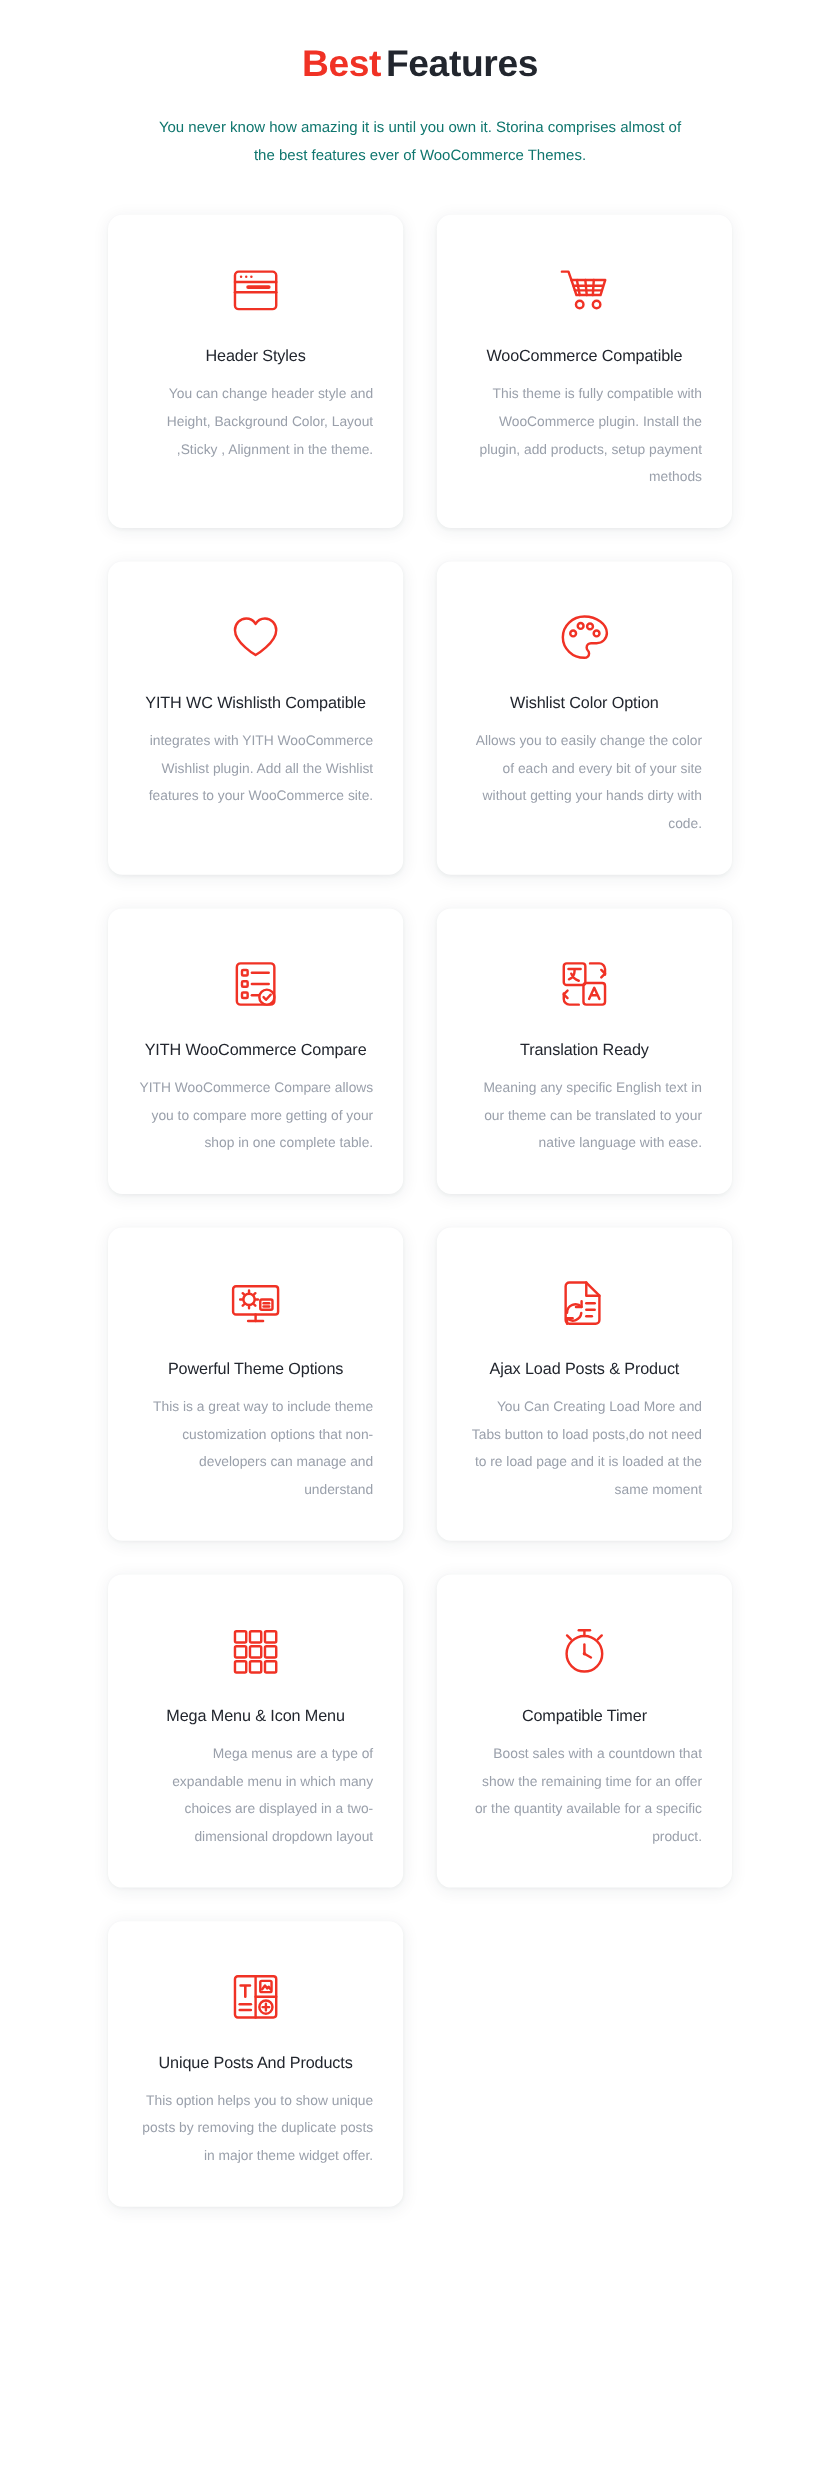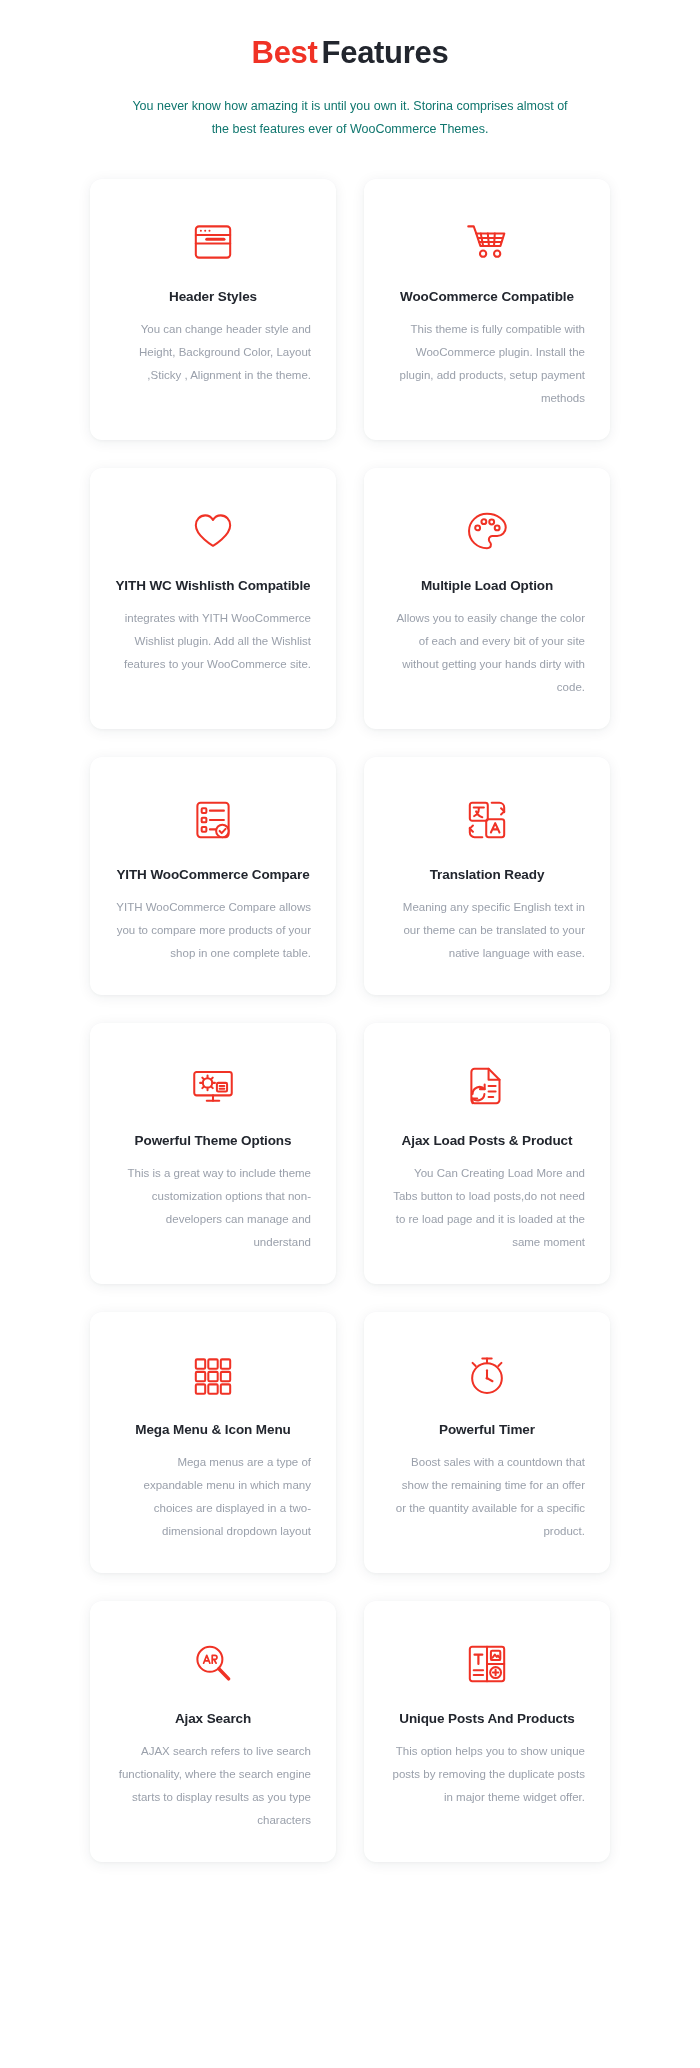--- a/index.html
+++ b/index.html
@@ -61,21 +61,21 @@
     height: 58px;
     display: flex;
     align-items: center;
     justify-content: center;
     margin-bottom: 18px;
   }
   .card-icon svg { display: block; }
 
   .card-title {
     font-size: 13.5px;
-    font-weight: 700;
+    font-weight: 400;
     color: #22262e;
     letter-spacing: -0.1px;
     margin-bottom: 14px;
   }
 
   .card-desc {
     font-size: 11.5px;
     line-height: 2.0;
     color: #9aa0ab;
     max-width: 196px;
@@ -139,39 +139,39 @@
       <div class="card">
         <div class="card-icon">
           <svg width="52" height="50" viewBox="0 0 64 64" fill="none" stroke="#f03225" stroke-width="2.6" stroke-linecap="round" stroke-linejoin="round">
             <path d="M32 10C19.3 10 9 19.9 9 32s10.3 22 23 22c3 0 5-2 5-4.6 0-1.3-.5-2.4-1.3-3.2-.8-.9-1.3-2-1.3-3.2 0-2.6 2.1-4.6 4.7-4.6H45c6.1 0 11-4.8 11-10.8C56 18.4 45.3 10 32 10z"></path>
             <circle cx="20" cy="28" r="3.1"></circle>
             <circle cx="28" cy="20" r="3.1"></circle>
             <circle cx="38" cy="20.5" r="3.1"></circle>
             <circle cx="45" cy="28" r="3.1"></circle>
           </svg>
         </div>
-        <div class="card-title">Multiple Load Option</div>
+        <div class="card-title">Wishlist Color Option</div>
         <div class="card-desc">Allows you to easily change the color of each and every bit of your site without getting your hands dirty with code.</div>
       </div>
       <div class="card">
         <div class="card-icon">
           <svg width="50" height="50" viewBox="0 0 64 64" fill="none" stroke="#f03225" stroke-width="2.6" stroke-linecap="round" stroke-linejoin="round">
             <rect x="12" y="10" width="40" height="44" rx="4"></rect>
             <rect x="17.5" y="17" width="6" height="6" rx="1.2"></rect>
             <rect x="17.5" y="29" width="6" height="6" rx="1.2"></rect>
             <rect x="17.5" y="41" width="6" height="6" rx="1.2"></rect>
             <line x1="28" y1="20" x2="46" y2="20"></line>
             <line x1="28" y1="32" x2="46" y2="32"></line>
             <line x1="28" y1="44" x2="40" y2="44"></line>
             <circle cx="44" cy="46" r="8" fill="#ffffff"></circle>
             <path d="M40.5 46l2.6 2.8 5-5.4"></path>
           </svg>
         </div>
         <div class="card-title">YITH WooCommerce Compare</div>
-        <div class="card-desc">YITH WooCommerce Compare allows you to compare more products of your shop in one complete table.</div>
+        <div class="card-desc">YITH WooCommerce Compare allows you to compare more getting of your shop in one complete table.</div>
       </div>
       <div class="card">
         <div class="card-icon">
           <svg width="50" height="50" viewBox="0 0 64 64" fill="none" stroke="#f03225" stroke-width="2.6" stroke-linecap="round" stroke-linejoin="round">
             <rect x="10" y="10" width="23" height="23" rx="3"></rect>
             <path d="M15 16h13M21.5 16v2c0 4-2.5 7.5-6 9M18 21c1.5 4 4.5 6.5 8 7.5"></path>
             <rect x="31" y="31" width="23" height="23" rx="3"></rect>
             <path d="M37 48l5.5-12 5.5 12M39 44h7"></path>
             <path d="M38 10h10a6 6 0 016 6v6"></path>
             <path d="M50 25l4-4-4-4"></path>
@@ -237,34 +237,22 @@
           <svg width="52" height="50" viewBox="0 0 64 64" fill="none" stroke="#f03225" stroke-width="2.6" stroke-linecap="round" stroke-linejoin="round">
             <circle cx="32" cy="36" r="19"></circle>
             <path d="M26 11h12"></path>
             <line x1="32" y1="11" x2="32" y2="17"></line>
             <path d="M46.5 20.5l4-4M17.5 20.5l-4-4"></path>
             <line x1="32" y1="36" x2="32" y2="26"></line>
             <line x1="32" y1="36" x2="39" y2="40"></line>
             <circle cx="32" cy="36" r="1.8" fill="#f03225" stroke="none"></circle>
           </svg>
         </div>
-        <div class="card-title">Powerful Timer</div>
+        <div class="card-title">Compatible Timer</div>
         <div class="card-desc">Boost sales with a countdown that show the remaining time for an offer or the quantity available for a specific product.</div>
-      </div>
-      <div class="card">
-        <div class="card-icon">
-          <svg width="52" height="50" viewBox="0 0 64 64" fill="none" stroke="#f03225" stroke-width="2.6" stroke-linecap="round" stroke-linejoin="round">
-            <circle cx="28" cy="26" r="16"></circle>
-            <line x1="39.5" y1="38" x2="52" y2="51" stroke-width="4.5"></line>
-            <path d="M20 31l4-10 4 10M21.4 28h5.2" stroke-width="2.2"></path>
-            <path d="M31 31v-10M31 21h3.5a2.6 2.6 0 010 5.2H31M33.3 26.2L36 31" stroke-width="2.2"></path>
-          </svg>
-        </div>
-        <div class="card-title">Ajax Search</div>
-        <div class="card-desc">AJAX search refers to live search functionality, where the search engine starts to display results as you type characters</div>
       </div>
       <div class="card">
         <div class="card-icon">
           <svg width="50" height="50" viewBox="0 0 64 64" fill="none" stroke="#f03225" stroke-width="2.6" stroke-linecap="round" stroke-linejoin="round">
             <rect x="10" y="10" width="44" height="44" rx="3"></rect>
             <line x1="32" y1="10" x2="32" y2="54"></line>
             <line x1="32" y1="32" x2="54" y2="32"></line>
             <path d="M16 20h10M21 20v12" stroke-width="2.8"></path>
             <line x1="15" y1="40" x2="27" y2="40"></line>
             <line x1="15" y1="46" x2="27" y2="46"></line>

